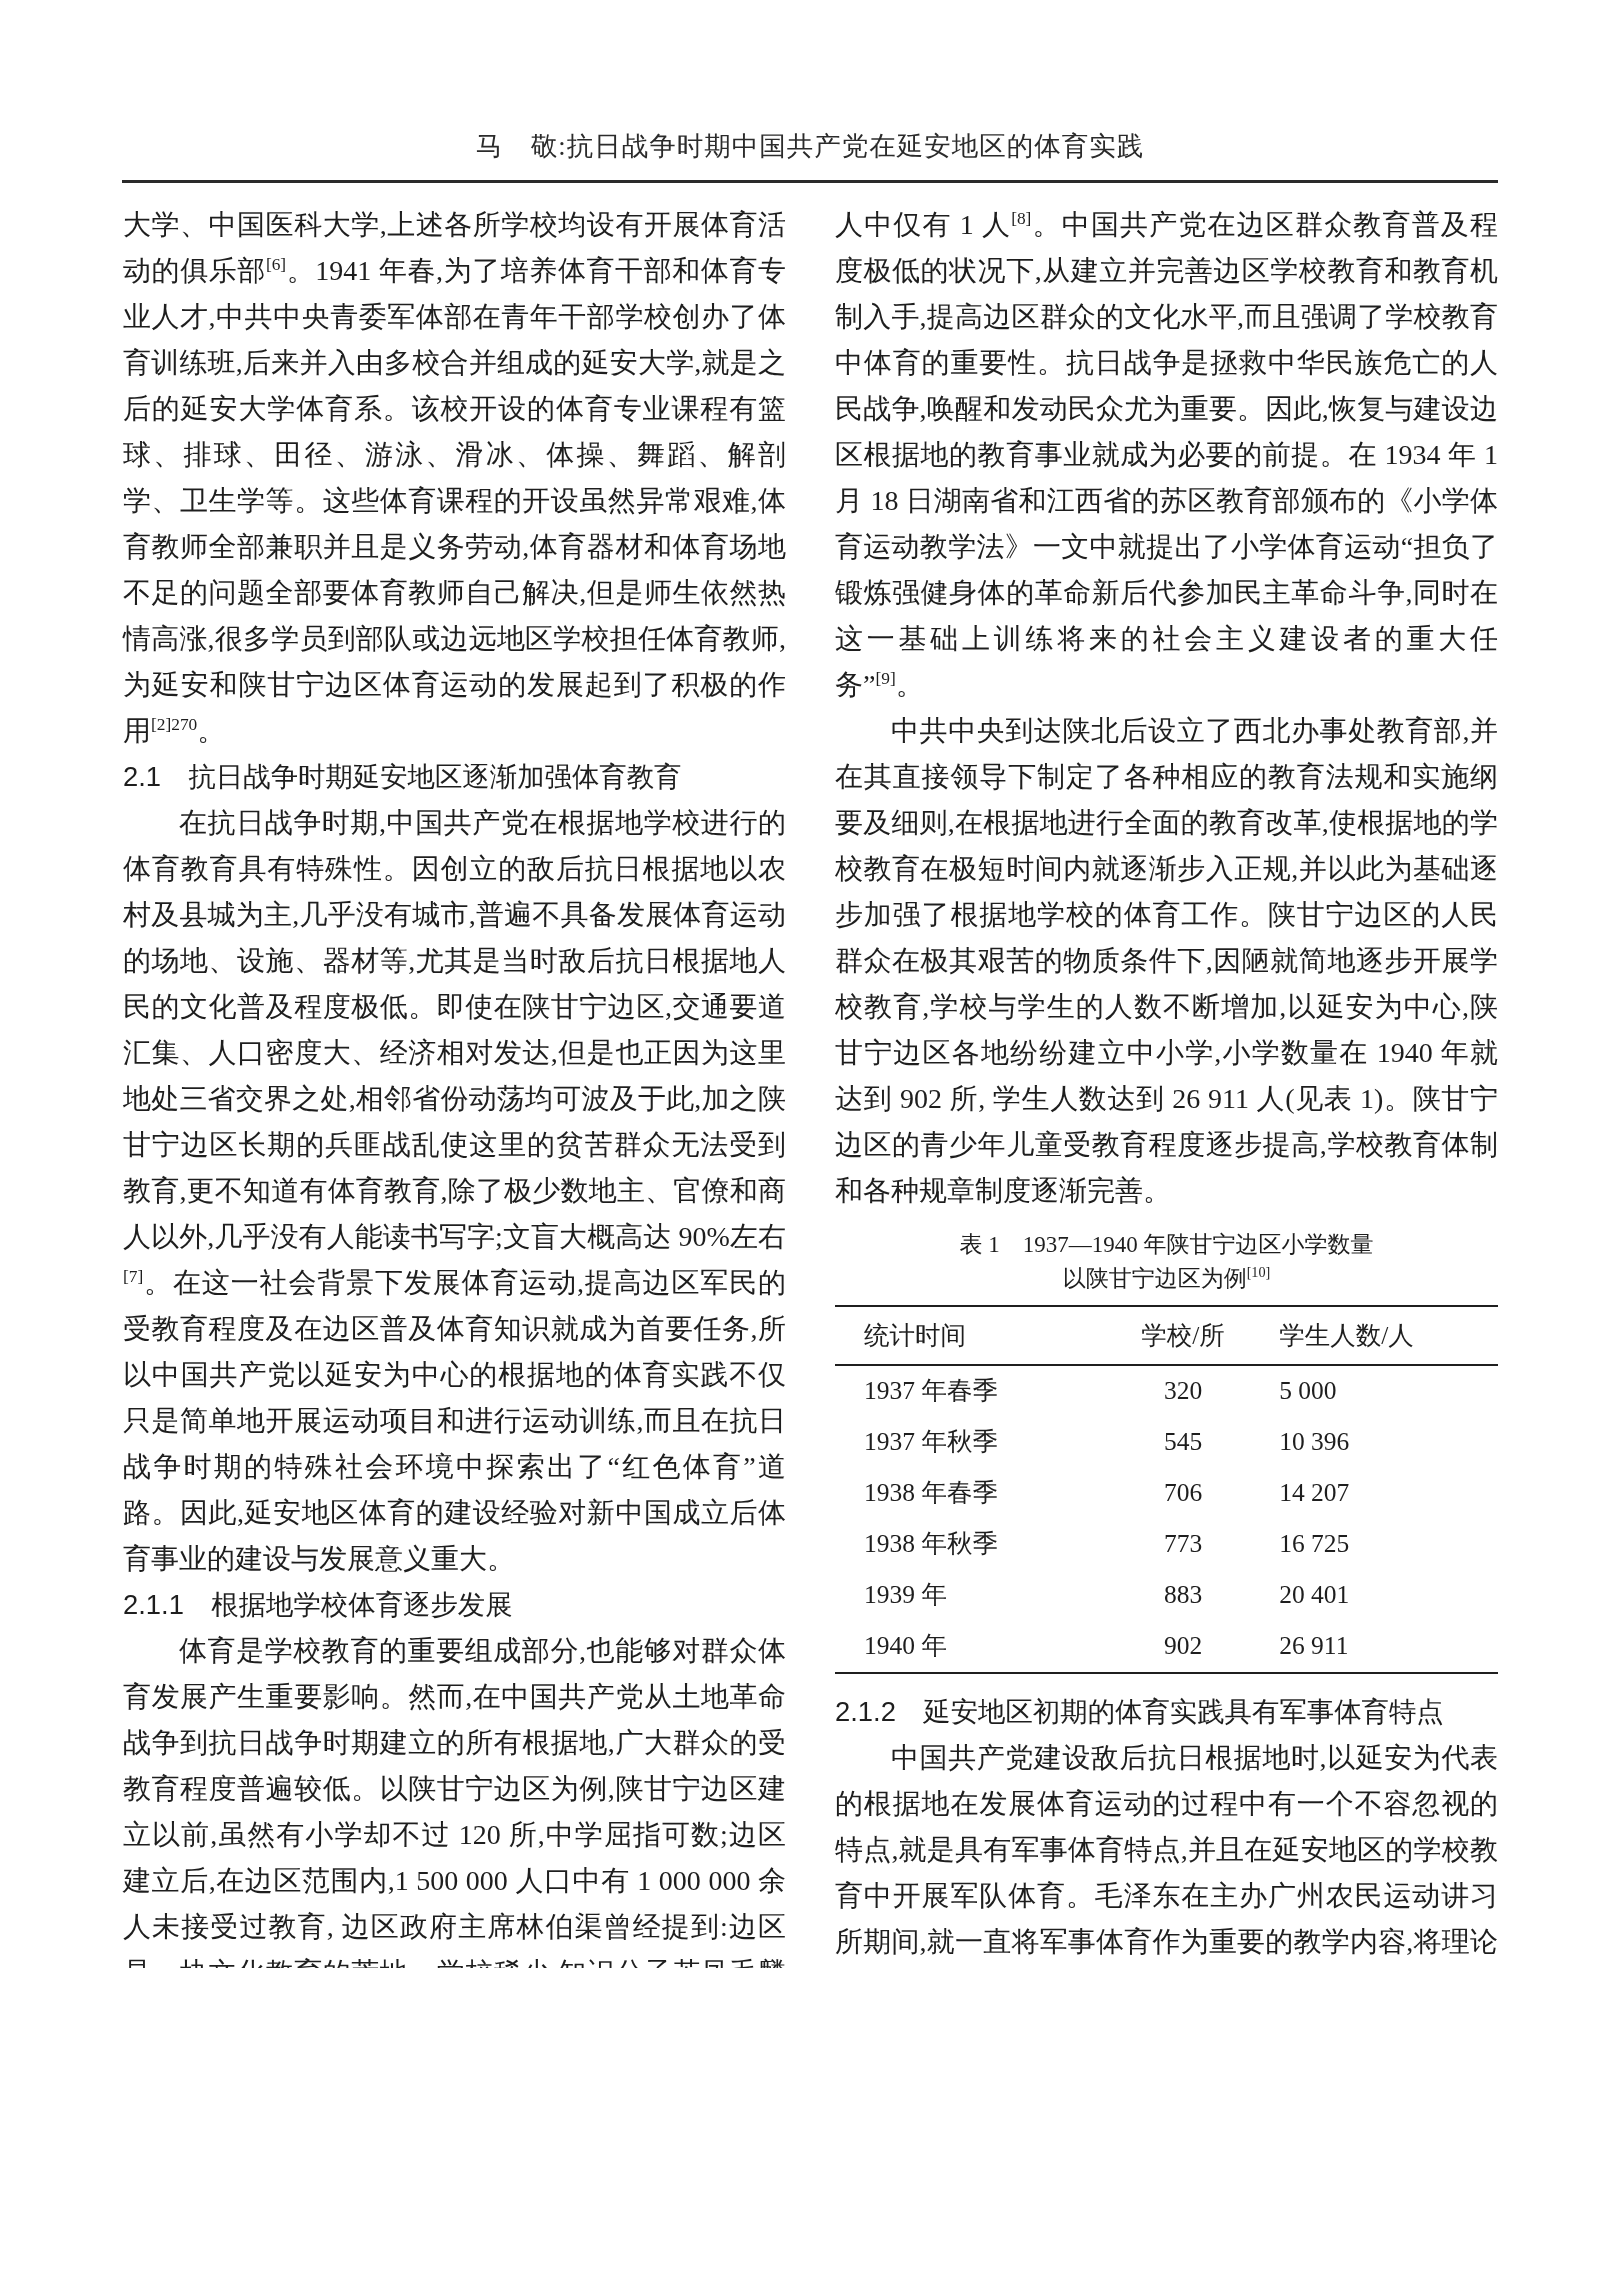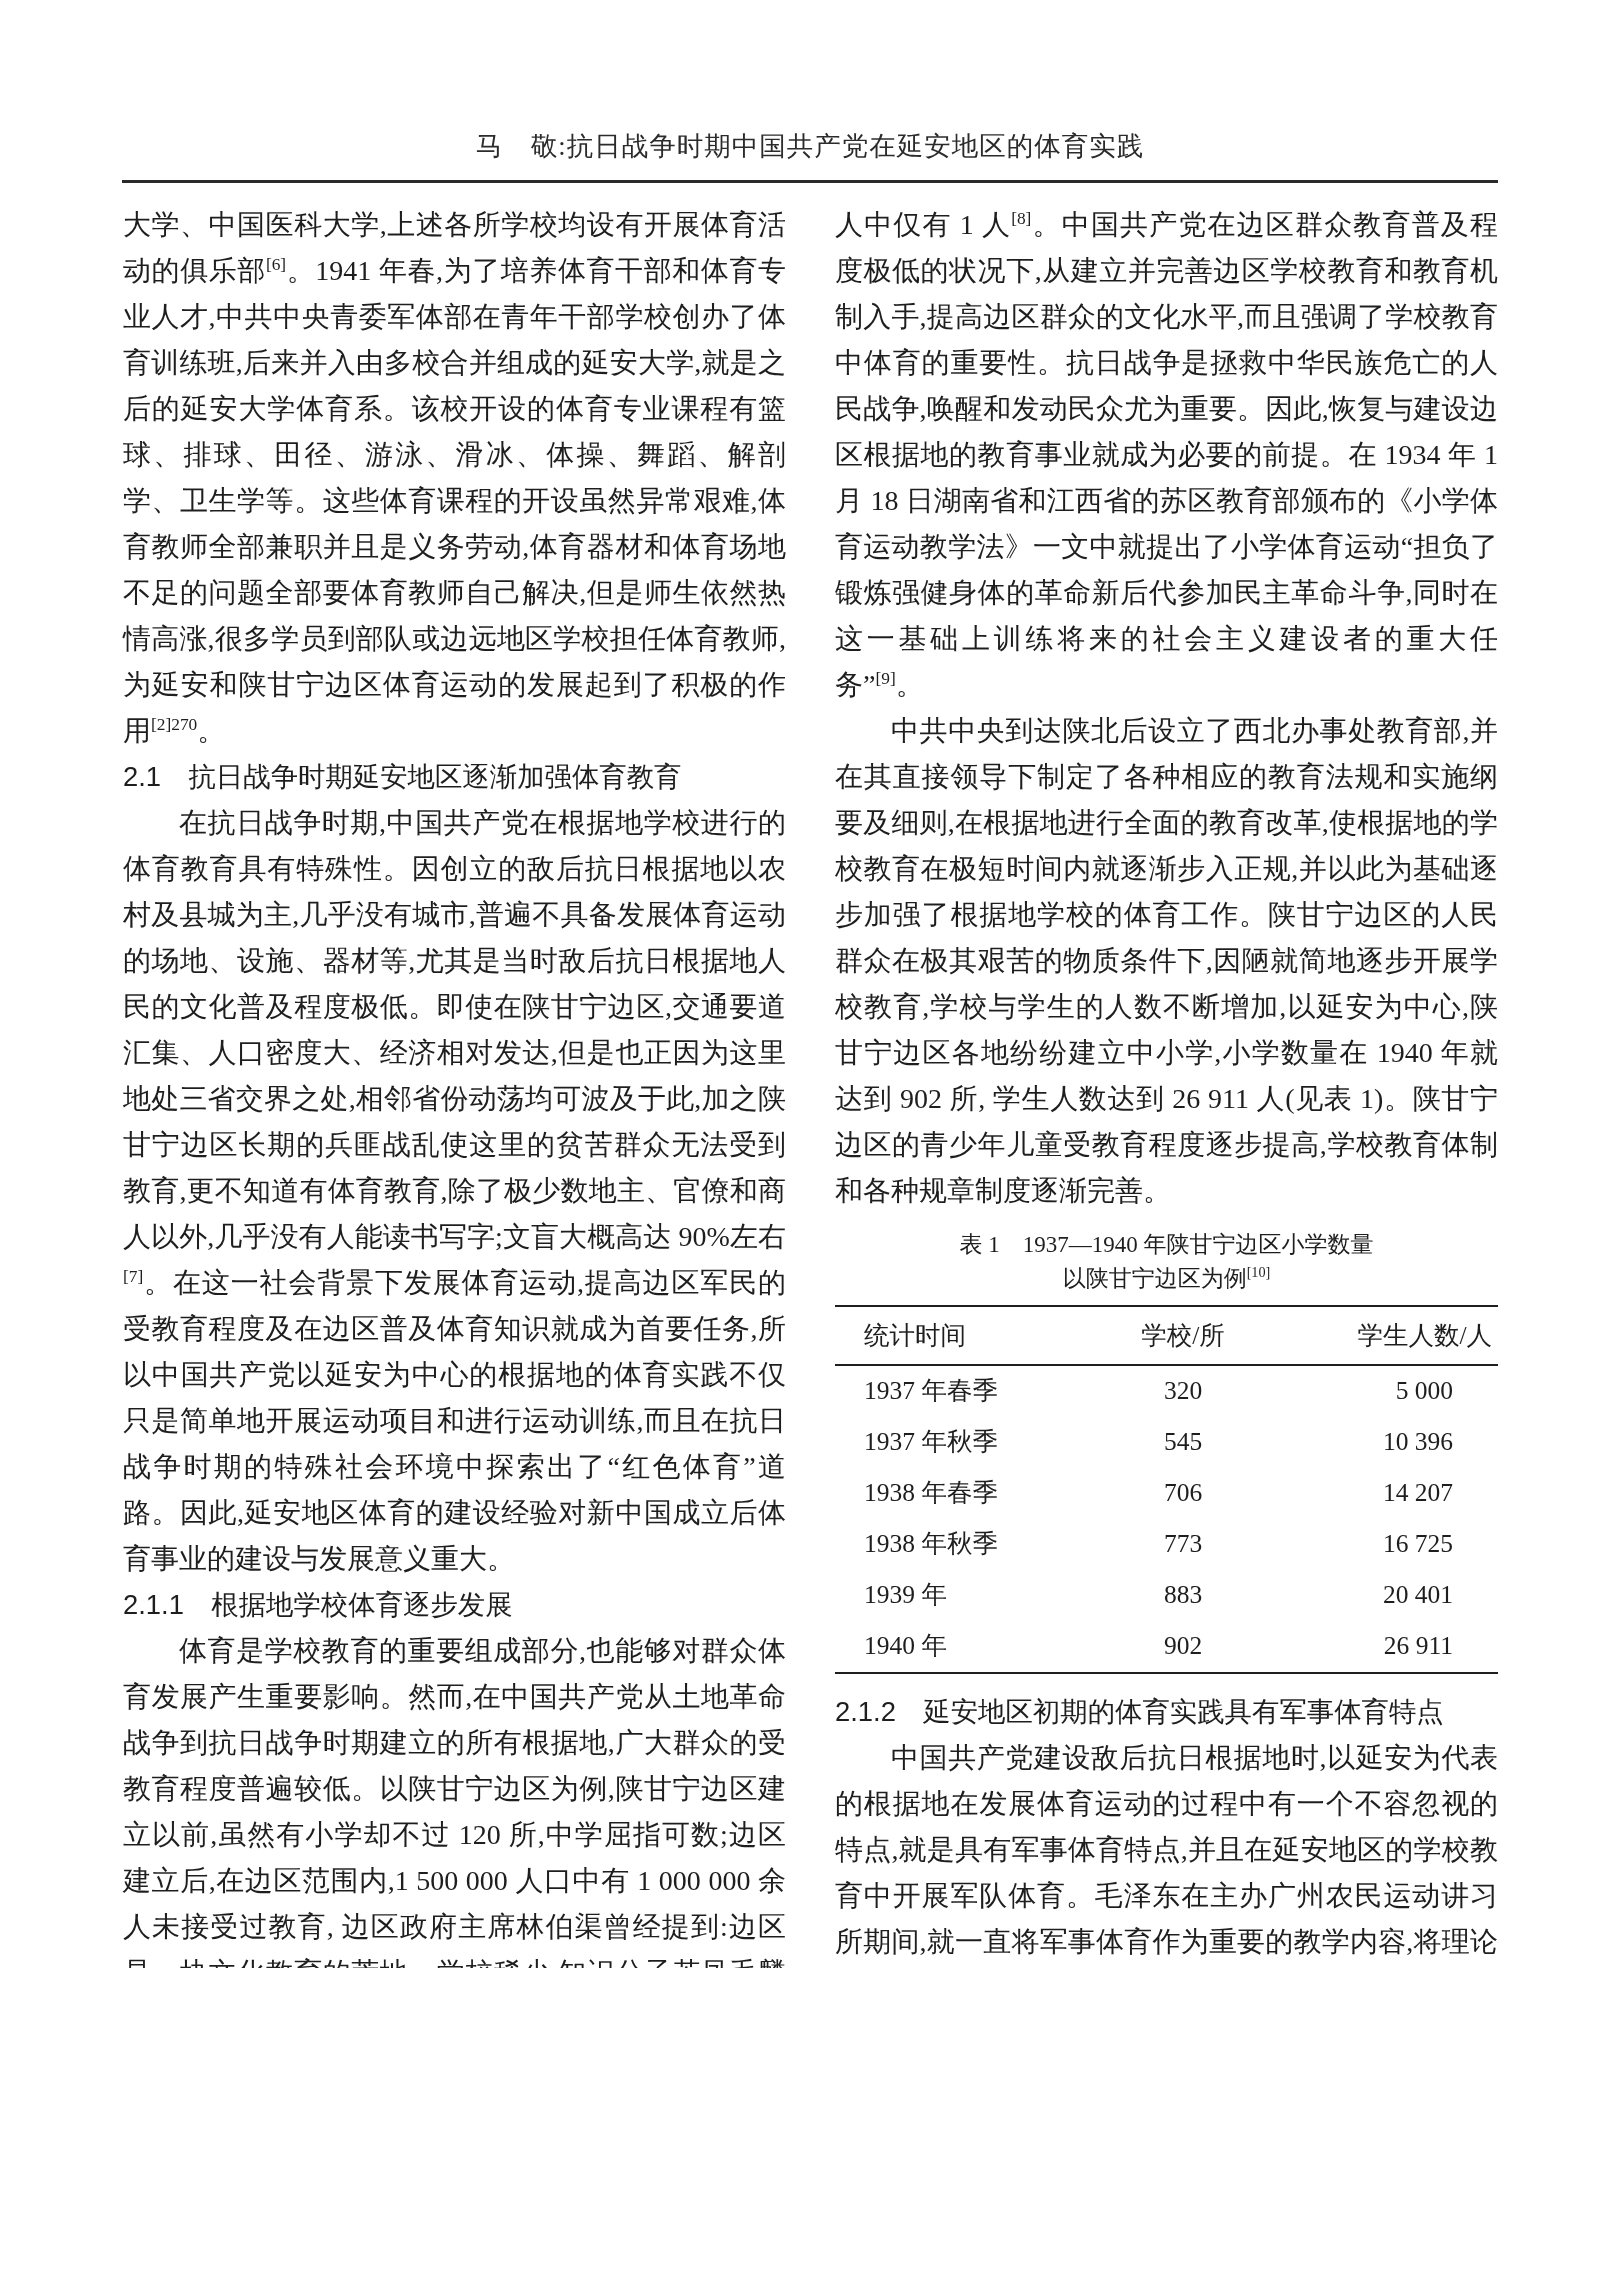--- a/index.html
+++ b/index.html
@@ -41,21 +41,21 @@
   table.stats {
     width: 100%; border-collapse: collapse; margin-top: 9.8px;
     border-top: 2.9px solid #1f1f1f; border-bottom: 2.9px solid #1f1f1f;
     font-size: 25.5px;
   }
   table.stats thead tr { border-bottom: 2px solid #1f1f1f; }
   table.stats th { font-weight: normal; padding: 5.9px 0 4.9px 0; margin-top: 44px; }
   table.stats td { padding: 2px 0 2.9px 0; }
   .c0 { text-align: left;  width: 38%; padding-left: 29px !important; }
   .c1 { text-align: center; width: 29%; }
-  .c2 { text-align: right; width: 33%; }
+  .c2 { text-align: left; width: 33%; }
   td.c2 { padding-right: 45px !important; }
   th.c2 { padding-right: 5.9px !important; }
   .after-table { margin-top: 15.7px; }
 
   .footer-text {
     position: absolute; left: 863px; top: 2123px; width: 608px;
     color: #2e7ba6;
   }
   .footer-cn { font-size: 26.5px; line-height: 33px; }
   .footer-en { font-size: 25.5px; line-height: 32px; }

